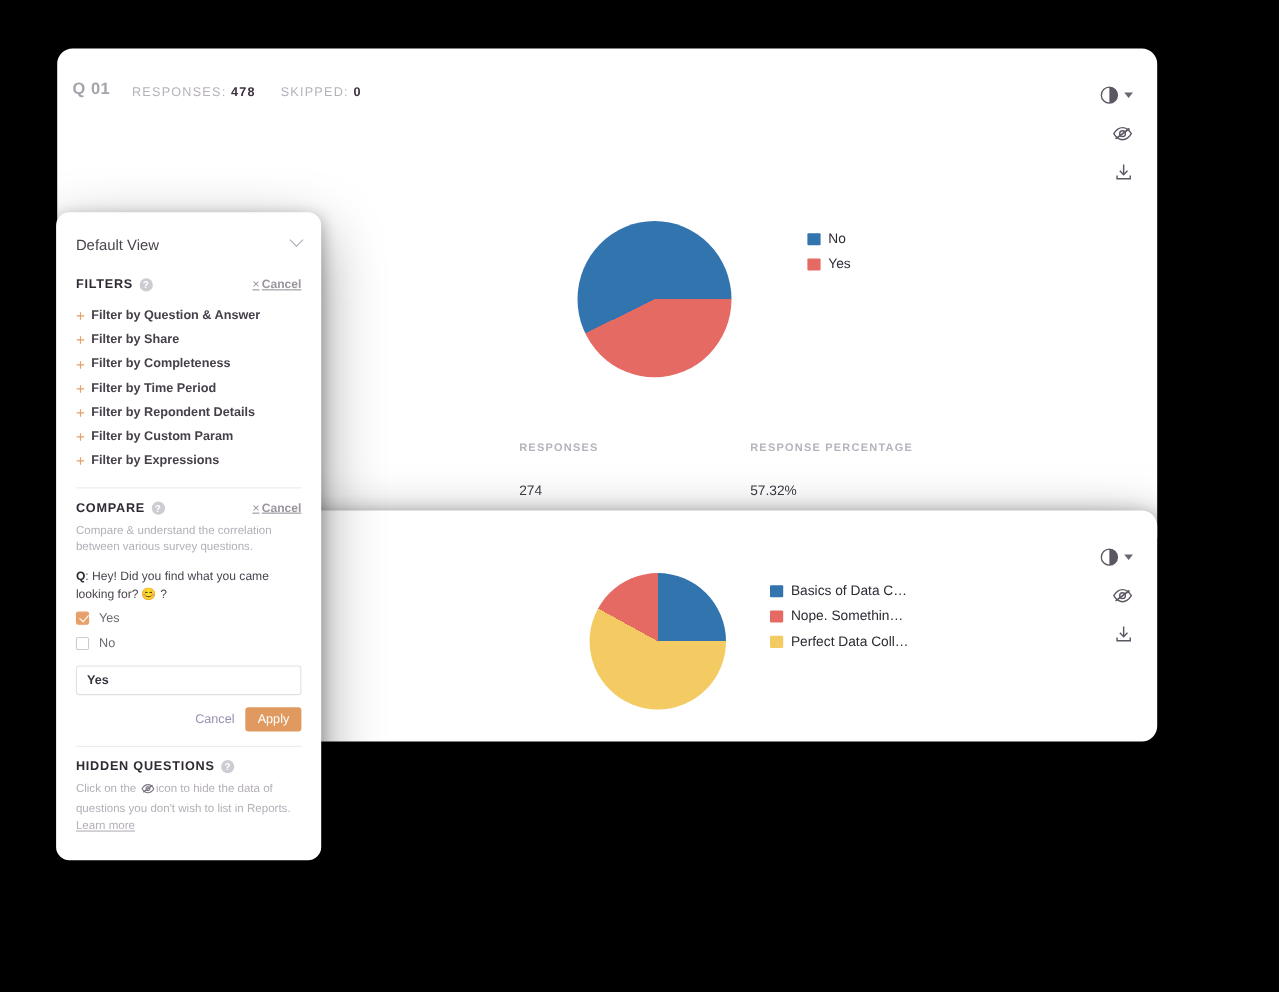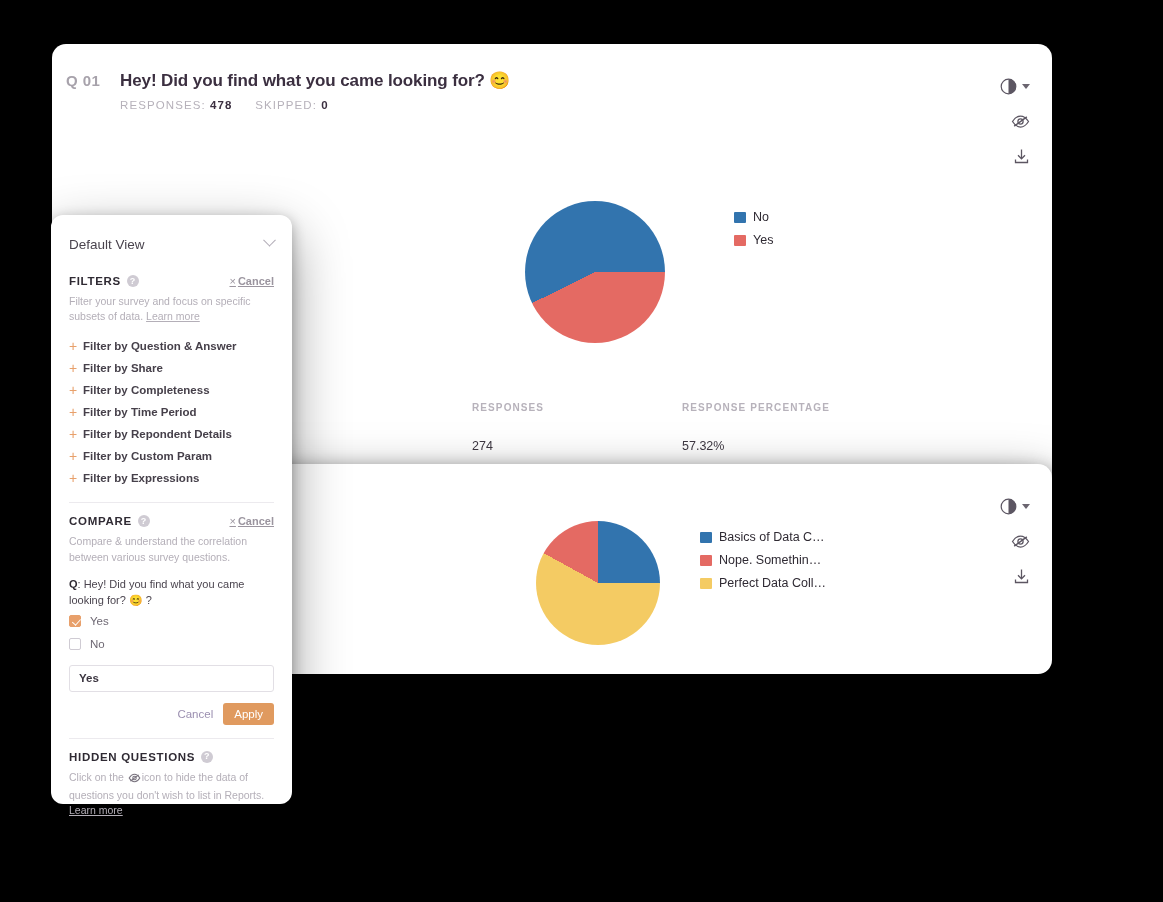--- a/index.html
+++ b/index.html
@@ -70,21 +70,20 @@
   .c-resp  { width: 210px; }
   .c-pct   { width: 300px; }
   .divider { height: 1px; background: #eceaee; }
 
   
   #filter-panel {
     position: absolute; left: 51px; top: 193px; width: 241px; height: 589px;
     background: #ffffff; border-radius: 12px;
     box-shadow: 0 20px 55px rgba(0,0,0,0.40), 0 4px 14px rgba(0,0,0,0.30);
     padding: 0 18px;
-    margin-top: 22px;
   }
   .view-sel {
     display: flex; align-items: center; justify-content: space-between;
     height: 58px; font-size: 13.5px; color: #4a444e; cursor: pointer;
   }
   .chev { width: 9px; height: 9px; border-right: 1.6px solid #b0aab5;
           border-bottom: 1.6px solid #b0aab5; transform: rotate(45deg) translate(-3px,-3px); }
 
   .sec-head { display: flex; align-items: center; justify-content: space-between; margin-top: 2px; }
   .sec-title { display: flex; align-items: center; font-size: 11.5px; font-weight: 700;
@@ -133,21 +132,20 @@
 </head>
 <body>
 
 <div class="stage">
 
   <div class="card" id="card-q1">
 
     <div class="q-head">
       <div class="q-num">Q 01</div>
       <div class="q-body">
-        <div class="q-title">Hey! Did you find what you came looking for? 😊</div>
         <div class="q-meta">
           <span>RESPONSES:</span>
           <b>478</b>
           <span class="gap"></span>
           <span>SKIPPED:</span>
           <b>0</b>
         </div>
       </div>
     </div>
 
@@ -286,24 +284,20 @@
     
     <div class="sec-head">
       <div class="sec-title">
         <span>FILTERS</span>
         <span class="qmark">?</span>
       </div>
       <div class="cancel-link">
         <span class="x">×</span><span>Cancel</span>
       </div>
     </div>
-    <div class="sec-desc">
-      <span>Filter your survey and focus on specific subsets of data.</span>
-      <a href="#">Learn more</a>
-    </div>
 
     <div class="filter-list">
       <div class="filter-row">
         <span class="plus">+</span>
         <span class="lbl">Filter by Question &amp; Answer</span>
       </div>
       <div class="filter-row">
         <span class="plus">+</span>
         <span class="lbl">Filter by Share</span>
       </div>

